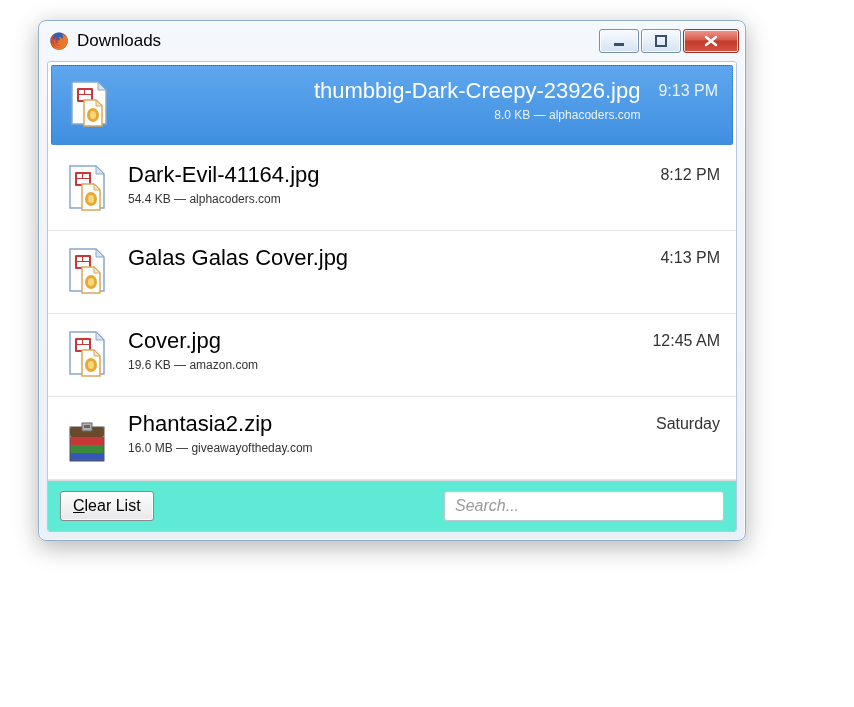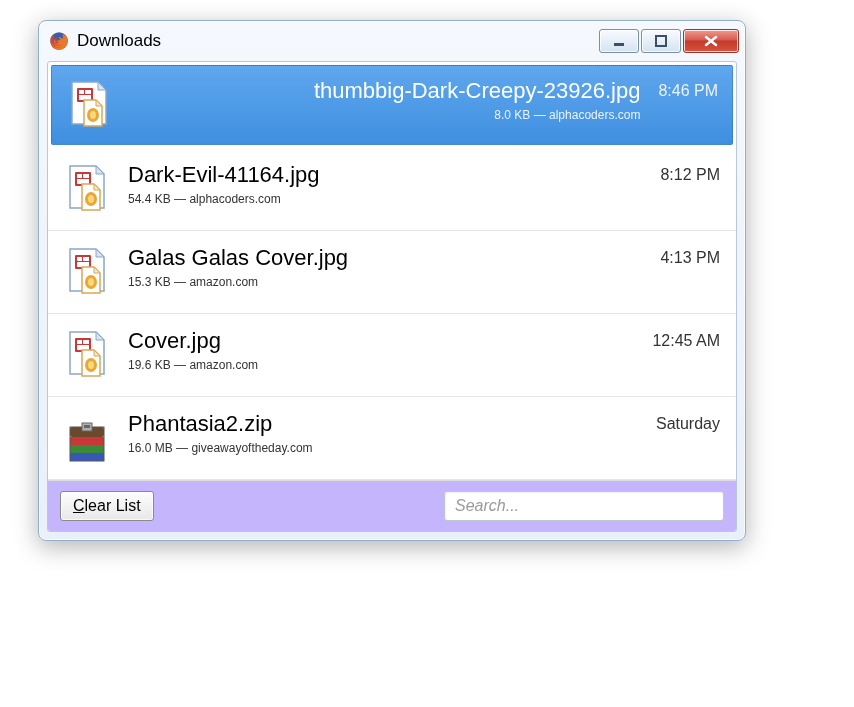--- a/index.html
+++ b/index.html
@@ -119,21 +119,21 @@
       font-size: 16px;
       color: #333;
       flex-shrink: 0;
       margin-top: 4px;
     }
     .footer {
       display: flex;
       align-items: center;
       padding: 10px 12px;
       gap: 12px;
-      background: #c4b5fd;
+      background: #5eead4;
       border-top: 1px solid #ddd;
     }
     .clear-btn {
       padding: 5px 12px;
       font-size: 16px;
       border: 1px solid #8a8a8a;
       border-radius: 3px;
       background: linear-gradient(to bottom, #fdfdfd, #e8e8e8);
       box-shadow: 0 0 0 1px rgba(255,255,255,0.7) inset;
       cursor: pointer;
@@ -198,21 +198,21 @@
     <rect x="13" y="15" width="12" height="5" fill="#fff"></rect>
     <path d="M18 20 L30 20 L36 26 L36 46 L18 46 Z" fill="#fff" stroke="#d8a858" stroke-width="1.5"></path>
     <path d="M30 20 L30 26 L36 26 Z" fill="#f4e8c8" stroke="#d8a858"></path>
     <ellipse cx="27" cy="35" rx="6" ry="7" fill="#e8a838"></ellipse>
     <ellipse cx="27" cy="35" rx="3" ry="4" fill="#f8d878"></ellipse>
   </svg></span>
     <div class="dl-info">
       <div class="dl-name">thumbbig-Dark-Creepy-23926.jpg</div>
       <div class="dl-meta"><span>8.0 KB</span> — <span>alphacoders.com</span></div>
     </div>
-    <div class="dl-time">8:46 PM</div>
+    <div class="dl-time">9:13 PM</div>
   </div>
         <div class="dl-item">
     <span class="file-icon"><svg viewBox="0 0 46 52" width="46" height="52">
     <path d="M6 2 L32 2 L40 10 L40 44 L6 44 Z" fill="#fff" stroke="#8aa8c8" stroke-width="1.5"></path>
     <path d="M32 2 L32 10 L40 10 Z" fill="#d8e4f0" stroke="#8aa8c8" stroke-width="1"></path>
     <rect x="11" y="8" width="16" height="14" fill="#c83838" rx="1"></rect>
     <rect x="13" y="10" width="5" height="4" fill="#fff"></rect>
     <rect x="19" y="10" width="6" height="4" fill="#fff"></rect>
     <rect x="13" y="15" width="12" height="5" fill="#fff"></rect>
     <path d="M18 20 L30 20 L36 26 L36 46 L18 46 Z" fill="#fff" stroke="#d8a858" stroke-width="1.5"></path>
@@ -234,21 +234,20 @@
     <rect x="13" y="10" width="5" height="4" fill="#fff"></rect>
     <rect x="19" y="10" width="6" height="4" fill="#fff"></rect>
     <rect x="13" y="15" width="12" height="5" fill="#fff"></rect>
     <path d="M18 20 L30 20 L36 26 L36 46 L18 46 Z" fill="#fff" stroke="#d8a858" stroke-width="1.5"></path>
     <path d="M30 20 L30 26 L36 26 Z" fill="#f4e8c8" stroke="#d8a858"></path>
     <ellipse cx="27" cy="35" rx="6" ry="7" fill="#e8a838"></ellipse>
     <ellipse cx="27" cy="35" rx="3" ry="4" fill="#f8d878"></ellipse>
   </svg></span>
     <div class="dl-info">
       <div class="dl-name">Galas Galas Cover.jpg</div>
-      <div class="dl-meta"><span>15.3 KB</span> — <span>amazon.com</span></div>
     </div>
     <div class="dl-time">4:13 PM</div>
   </div>
         <div class="dl-item">
     <span class="file-icon"><svg viewBox="0 0 46 52" width="46" height="52">
     <path d="M6 2 L32 2 L40 10 L40 44 L6 44 Z" fill="#fff" stroke="#8aa8c8" stroke-width="1.5"></path>
     <path d="M32 2 L32 10 L40 10 Z" fill="#d8e4f0" stroke="#8aa8c8" stroke-width="1"></path>
     <rect x="11" y="8" width="16" height="14" fill="#c83838" rx="1"></rect>
     <rect x="13" y="10" width="5" height="4" fill="#fff"></rect>
     <rect x="19" y="10" width="6" height="4" fill="#fff"></rect>

